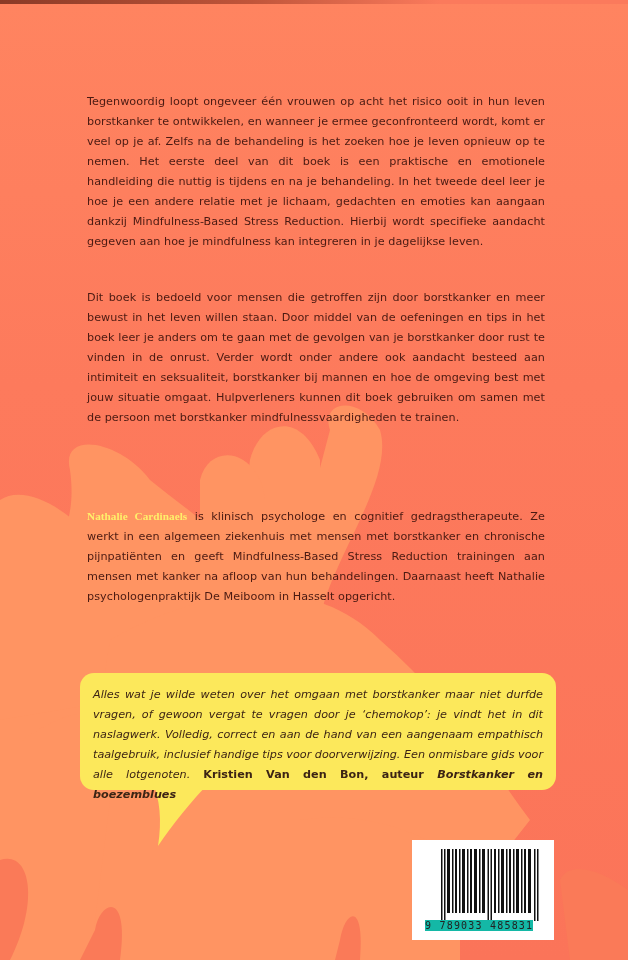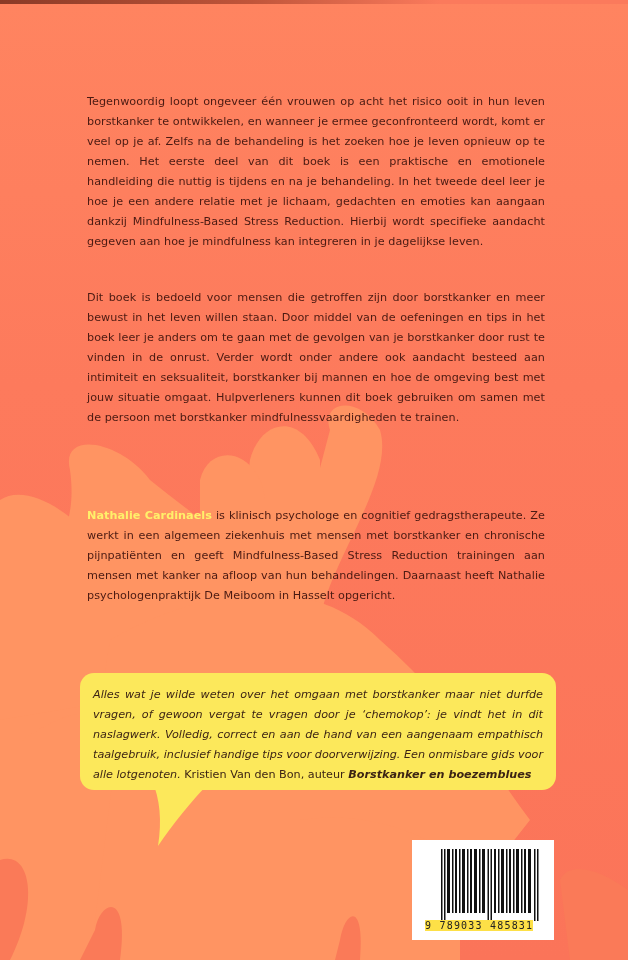--- a/index.html
+++ b/index.html
@@ -16,35 +16,35 @@
     }
     .topedge { position: absolute; left: 0; top: 0; width: 628px; height: 4px;
       background: linear-gradient(90deg, #8a3a26 0%, #c0553a 40%, #fb7a5c 70%); }
     .rightedge { position: absolute; right: 0; top: 0; width: 4px; height: 960px; background: #e9654c; }
     svg.flower { position: absolute; left: 0; top: 0; }
     .block { position: absolute; left: 87px; width: 458px; color: #4a1a12;
       font-size: 11.2px; line-height: 20px; text-align: justify; letter-spacing: 0.05px; }
     .p1 { top: 92px; }
     .p2 { top: 288px; }
     .p3 { top: 506px; }
-    .author-name { color: #fff06a; font-weight: bold; }
+    .author-name { color: #fff06a; font-weight: bold; font-family: Liberation Serif, serif; }
     .bubble {
       position: absolute; left: 80px; top: 673px; width: 476px; height: 117px;
       background: #fce85b; border-radius: 14px;
     }
     .bubble-tail { position: absolute; left: 152px; top: 780px; }
     .quote { position: absolute; left: 93px; top: 685px; width: 450px;
       color: #3c2414; font-size: 11.2px; line-height: 20px; text-align: justify;
       font-style: italic; }
-    .quote .src { font-style: normal; font-weight: normal; }
+    .quote .src { font-style: normal; font-weight: bold; }
     .quote .srcbook { font-style: italic; font-weight: bold; }
     .barcode-box { position: absolute; left: 412px; top: 840px; width: 142px; height: 100px; background: #ffffff; }
     .bars { position: absolute; left: 29px; top: 9px; width: 98px; height: 72px; }
     .isbn { position: absolute; left: 13px; top: 80px; font-family: "DejaVu Sans Mono", monospace;
-      font-size: 10px; color: #222; letter-spacing: 1.2px; background: #fde047; }
+      font-size: 10px; color: #222; letter-spacing: 1.2px; background: #14b8a6; }
   </style>
 </head>
 <body>
 
 <div class="cover">
   <div class="topedge"></div>
 
   <svg class="flower" width="628" height="960" viewBox="0 0 628 960">
     <g fill="#ff9462">
       <path d="M70 470 C 60 430, 120 440, 150 480 C 200 520, 260 560, 300 620 L 300 960 L 0 960 L 0 600 C 40 580, 80 540, 70 470 Z"></path>

